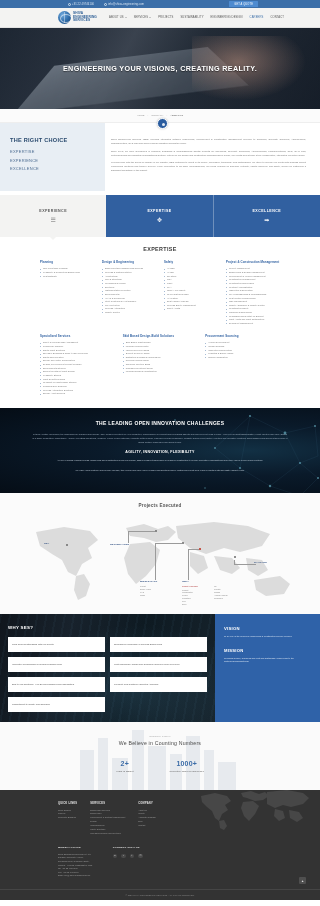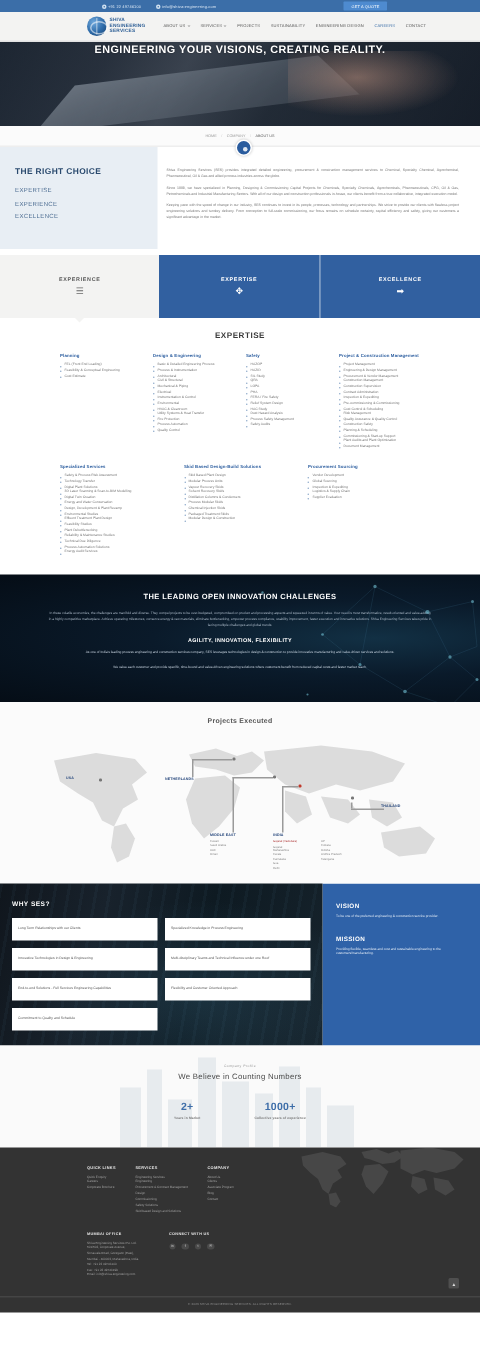--- a/index.html
+++ b/index.html
@@ -52,21 +52,21 @@
   .nav-links { display:flex; align-items:center; gap:7px; margin-left:12px; }
   .nav-links a {
     font-size:2.7px; color:#555; text-decoration:none; letter-spacing:.12px;
     white-space:nowrap; display:flex; align-items:center; gap:1px;
   }
   .nav-links a.active { color:#3b6ea8; }
   .caret { width:0;height:0;border-left:1px solid transparent;border-right:1px solid transparent;border-top:1.2px solid #999; display:inline-block; }
 
   
   .hero {
-    height:56px; position:relative; display:flex; align-items:flex-start; justify-content:center;
+    height:81px; position:relative; display:flex; align-items:center; justify-content:center;
     background:
       linear-gradient(rgba(18,26,38,.62), rgba(18,26,38,.62)),
       linear-gradient(118deg,#2f3a46 0%,#4a5461 22%,#7b8490 38%,#3c4650 58%,#1d242d 100%);
     overflow:hidden;
   }
   .hero:before{
     content:""; position:absolute; left:12%; top:28%; width:58%; height:56%;
     background:linear-gradient(160deg,#7d8793,#38414c);
     transform:skewY(-7deg) perspective(40px) rotateX(22deg); opacity:.75;
   }

